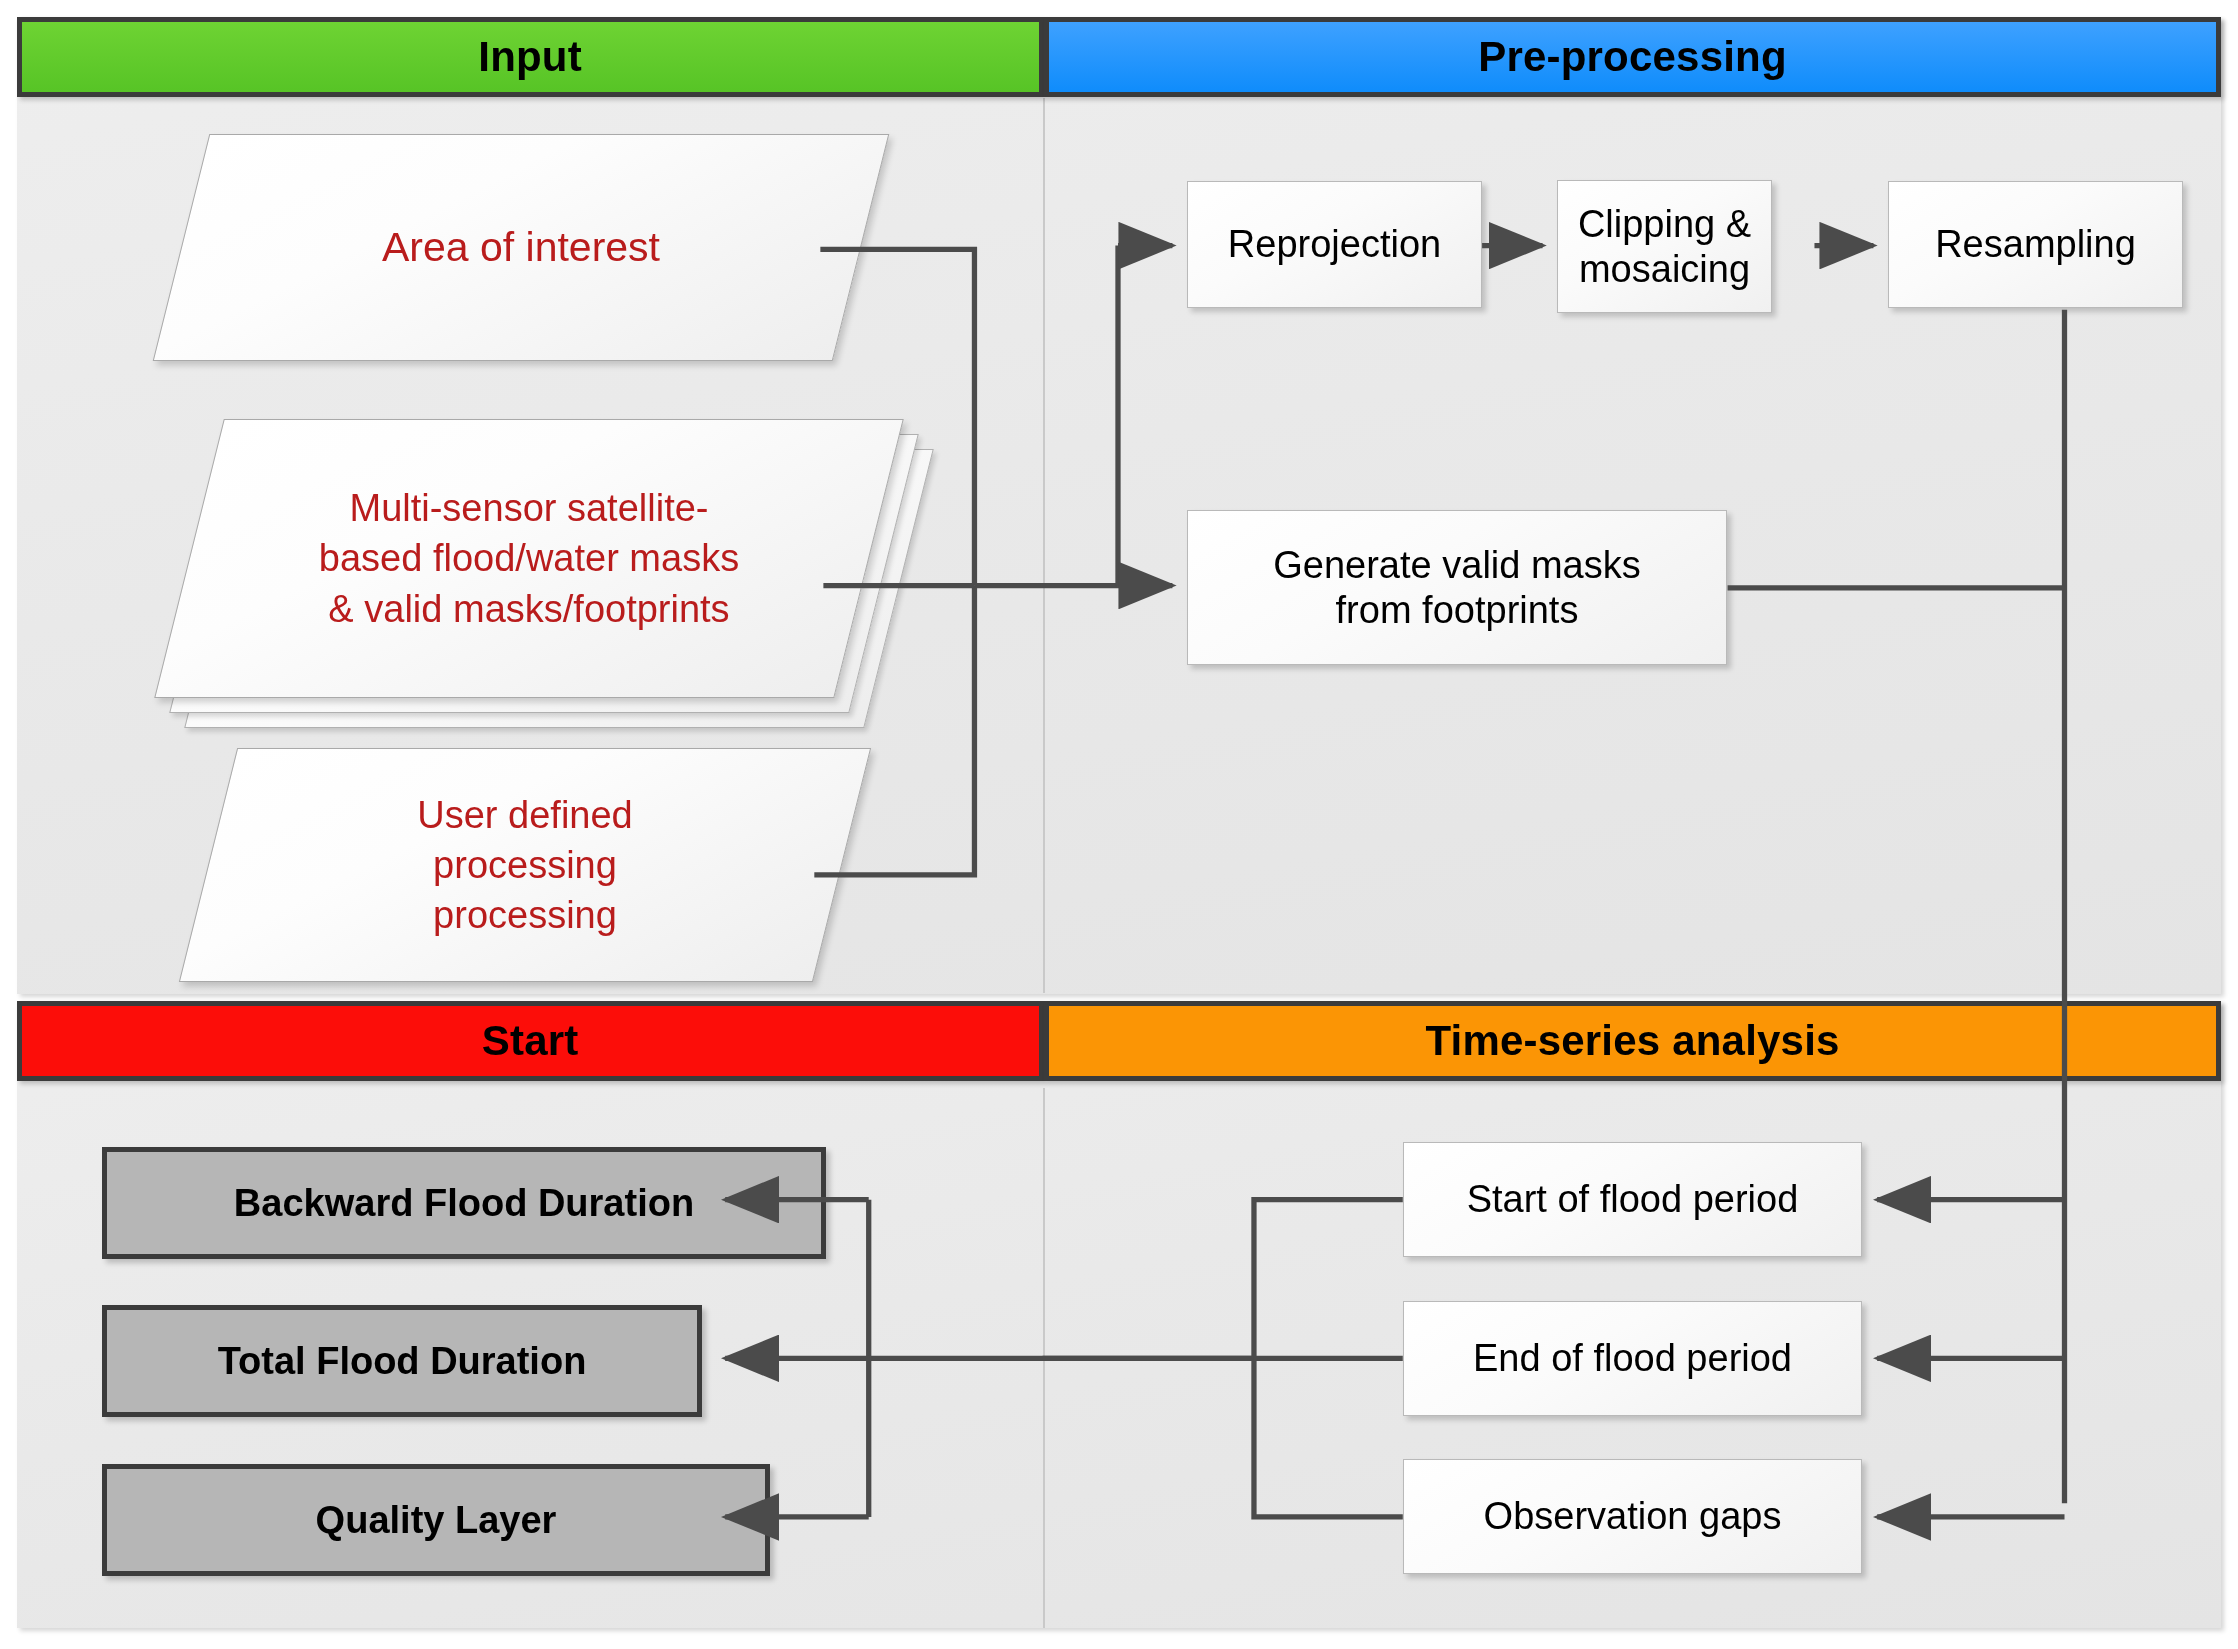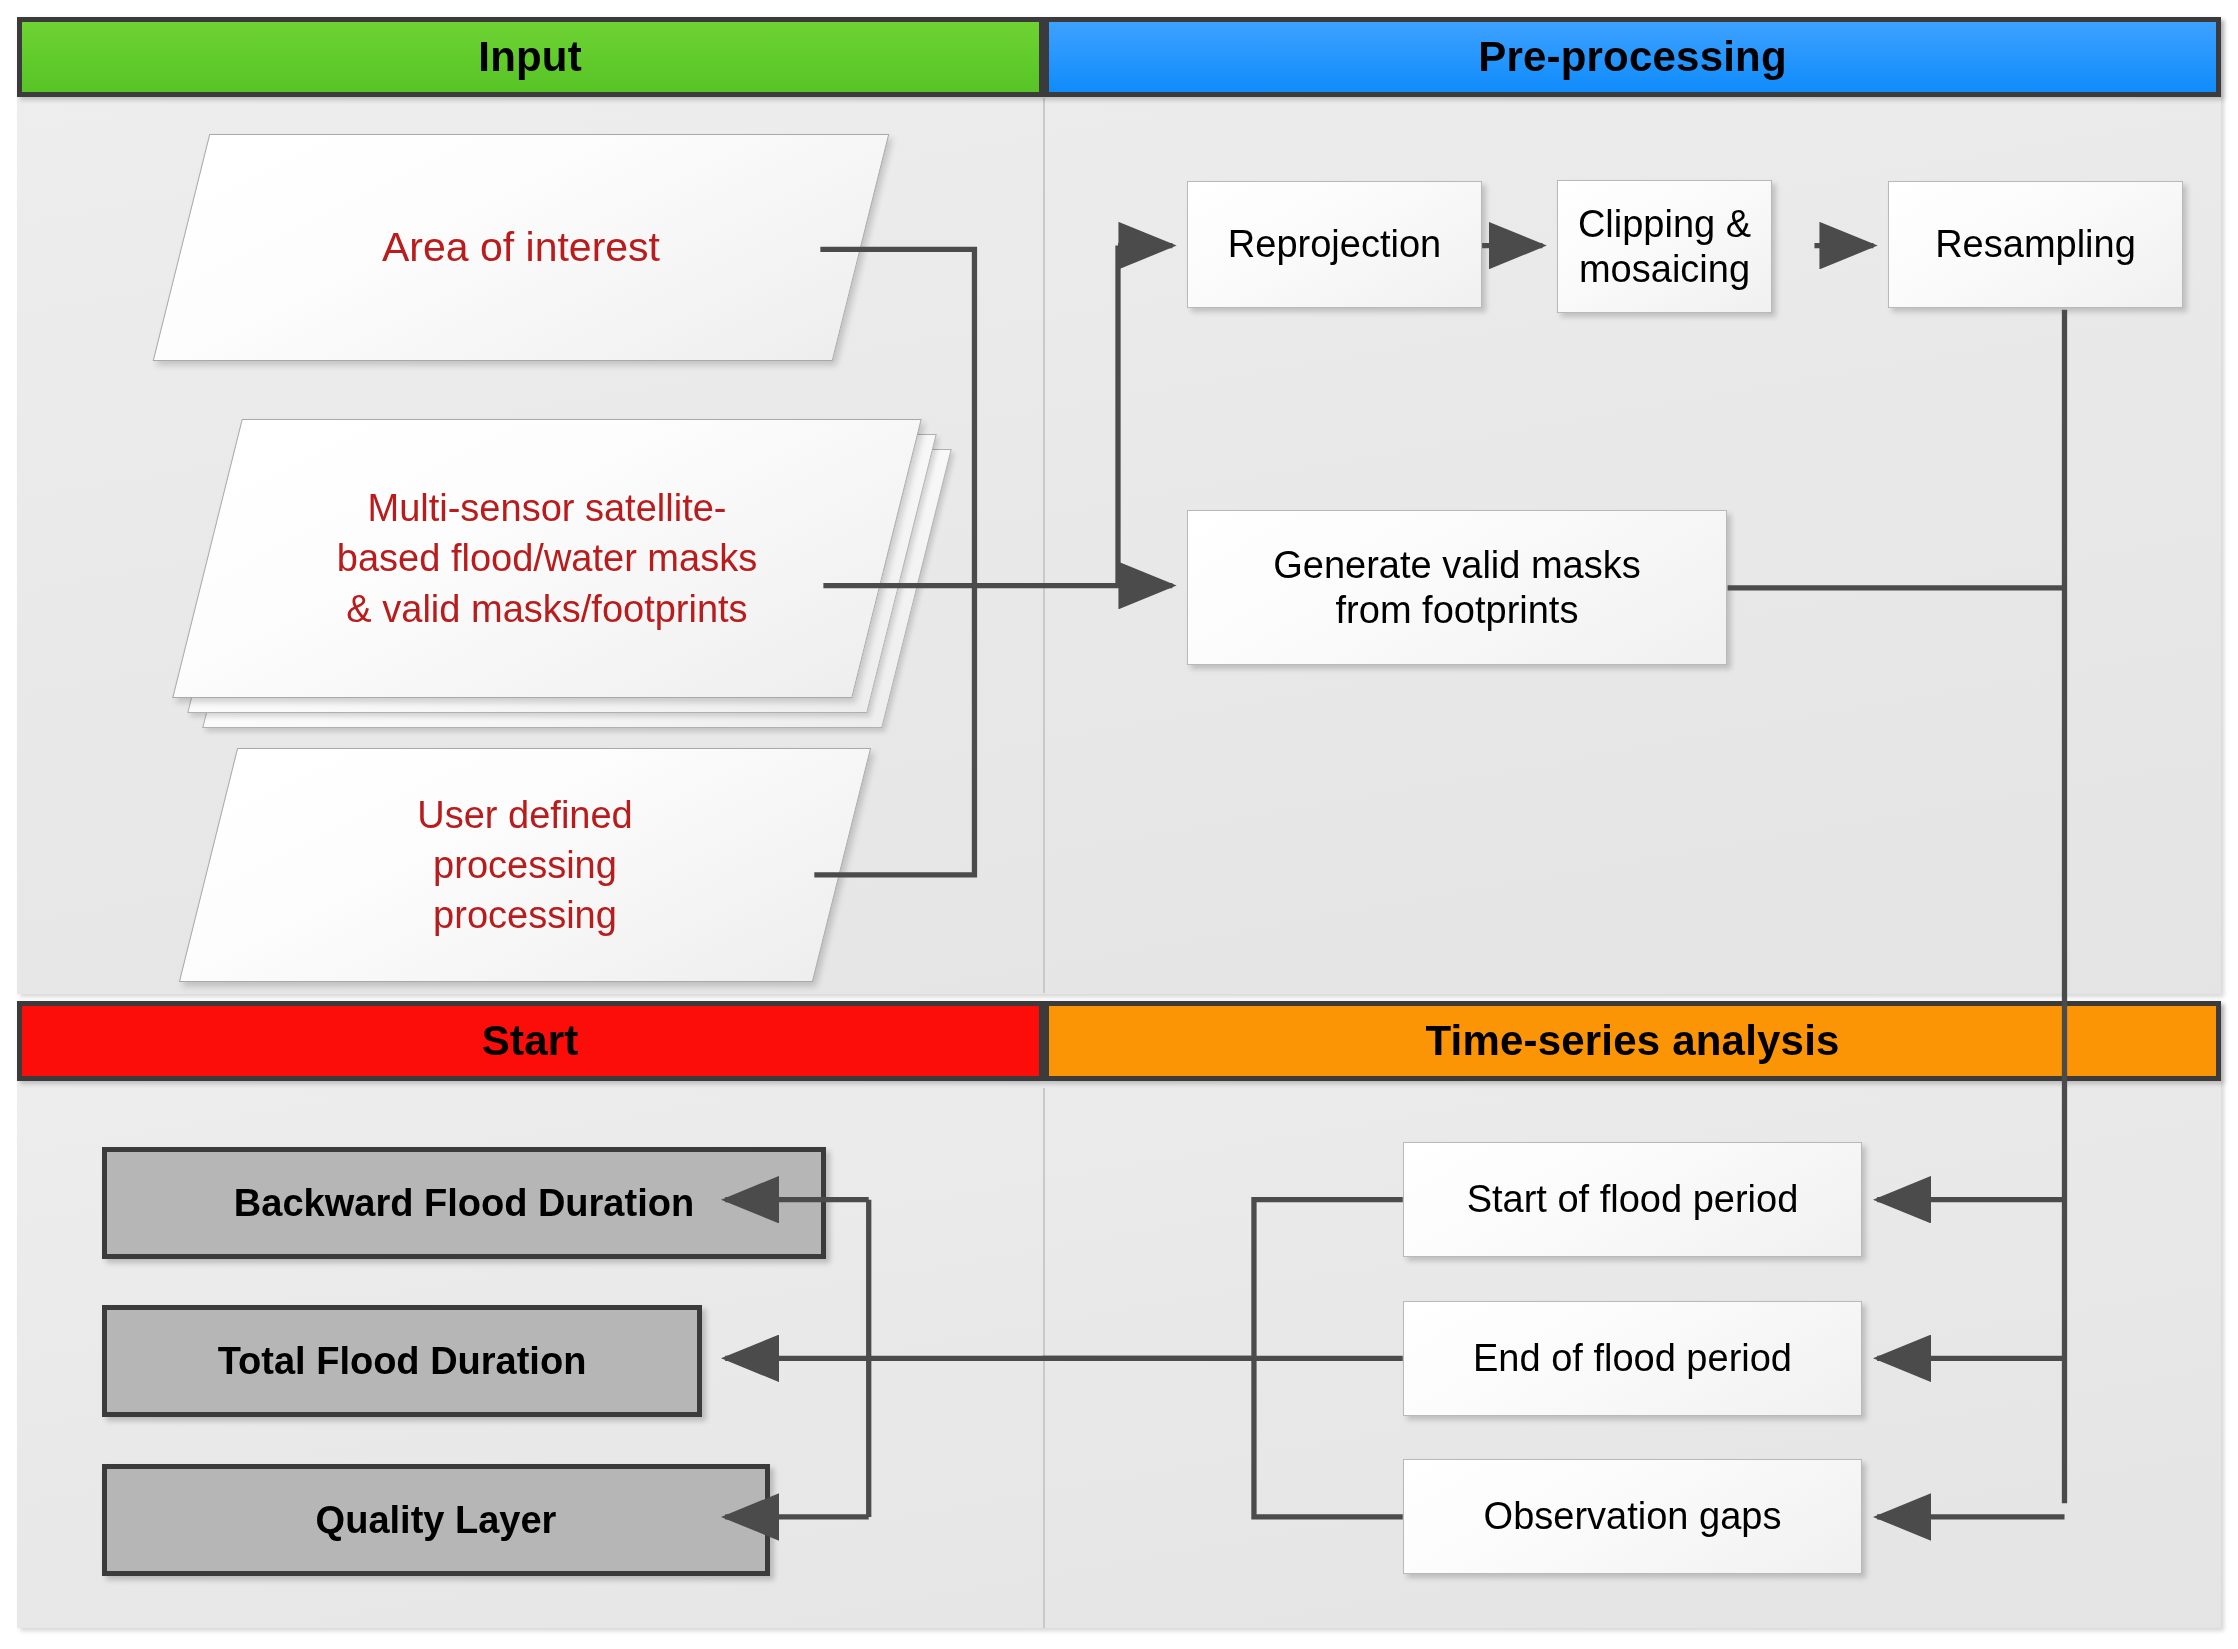--- a/index.html
+++ b/index.html
@@ -123,21 +123,21 @@
   <div class="sec-header" style="left:1044px;top:1001px;width:1177px;height:80px;
               background:#fb9505;font-size:42px;">
     <span>Time-series analysis</span>
   </div>
 
   <div class="para-wrap" style="left:181px;top:134px;width:680px;height:227px;">
     <div class="para"></div>
     <div class="para-text" style="font-size:41px;">Area of interest</div>
   </div>
 
-  <div class="para-wrap" style="left:207px;top:419px;width:680px;height:279px;">
+  <div class="para-wrap" style="left:189px;top:419px;width:680px;height:279px;">
     <div class="sheet" style="left:30px;top:30px;width:680px;height:279px;"></div>
     <div class="sheet" style="left:15px;top:15px;width:680px;height:279px;"></div>
     <div class="para"></div>
     <div class="para-text" style="font-size:38px;">
       <div>
         <div>Multi-sensor satellite-</div>
         <div>based flood/water masks</div>
         <div>&amp; valid masks/footprints</div>
       </div>
     </div>

